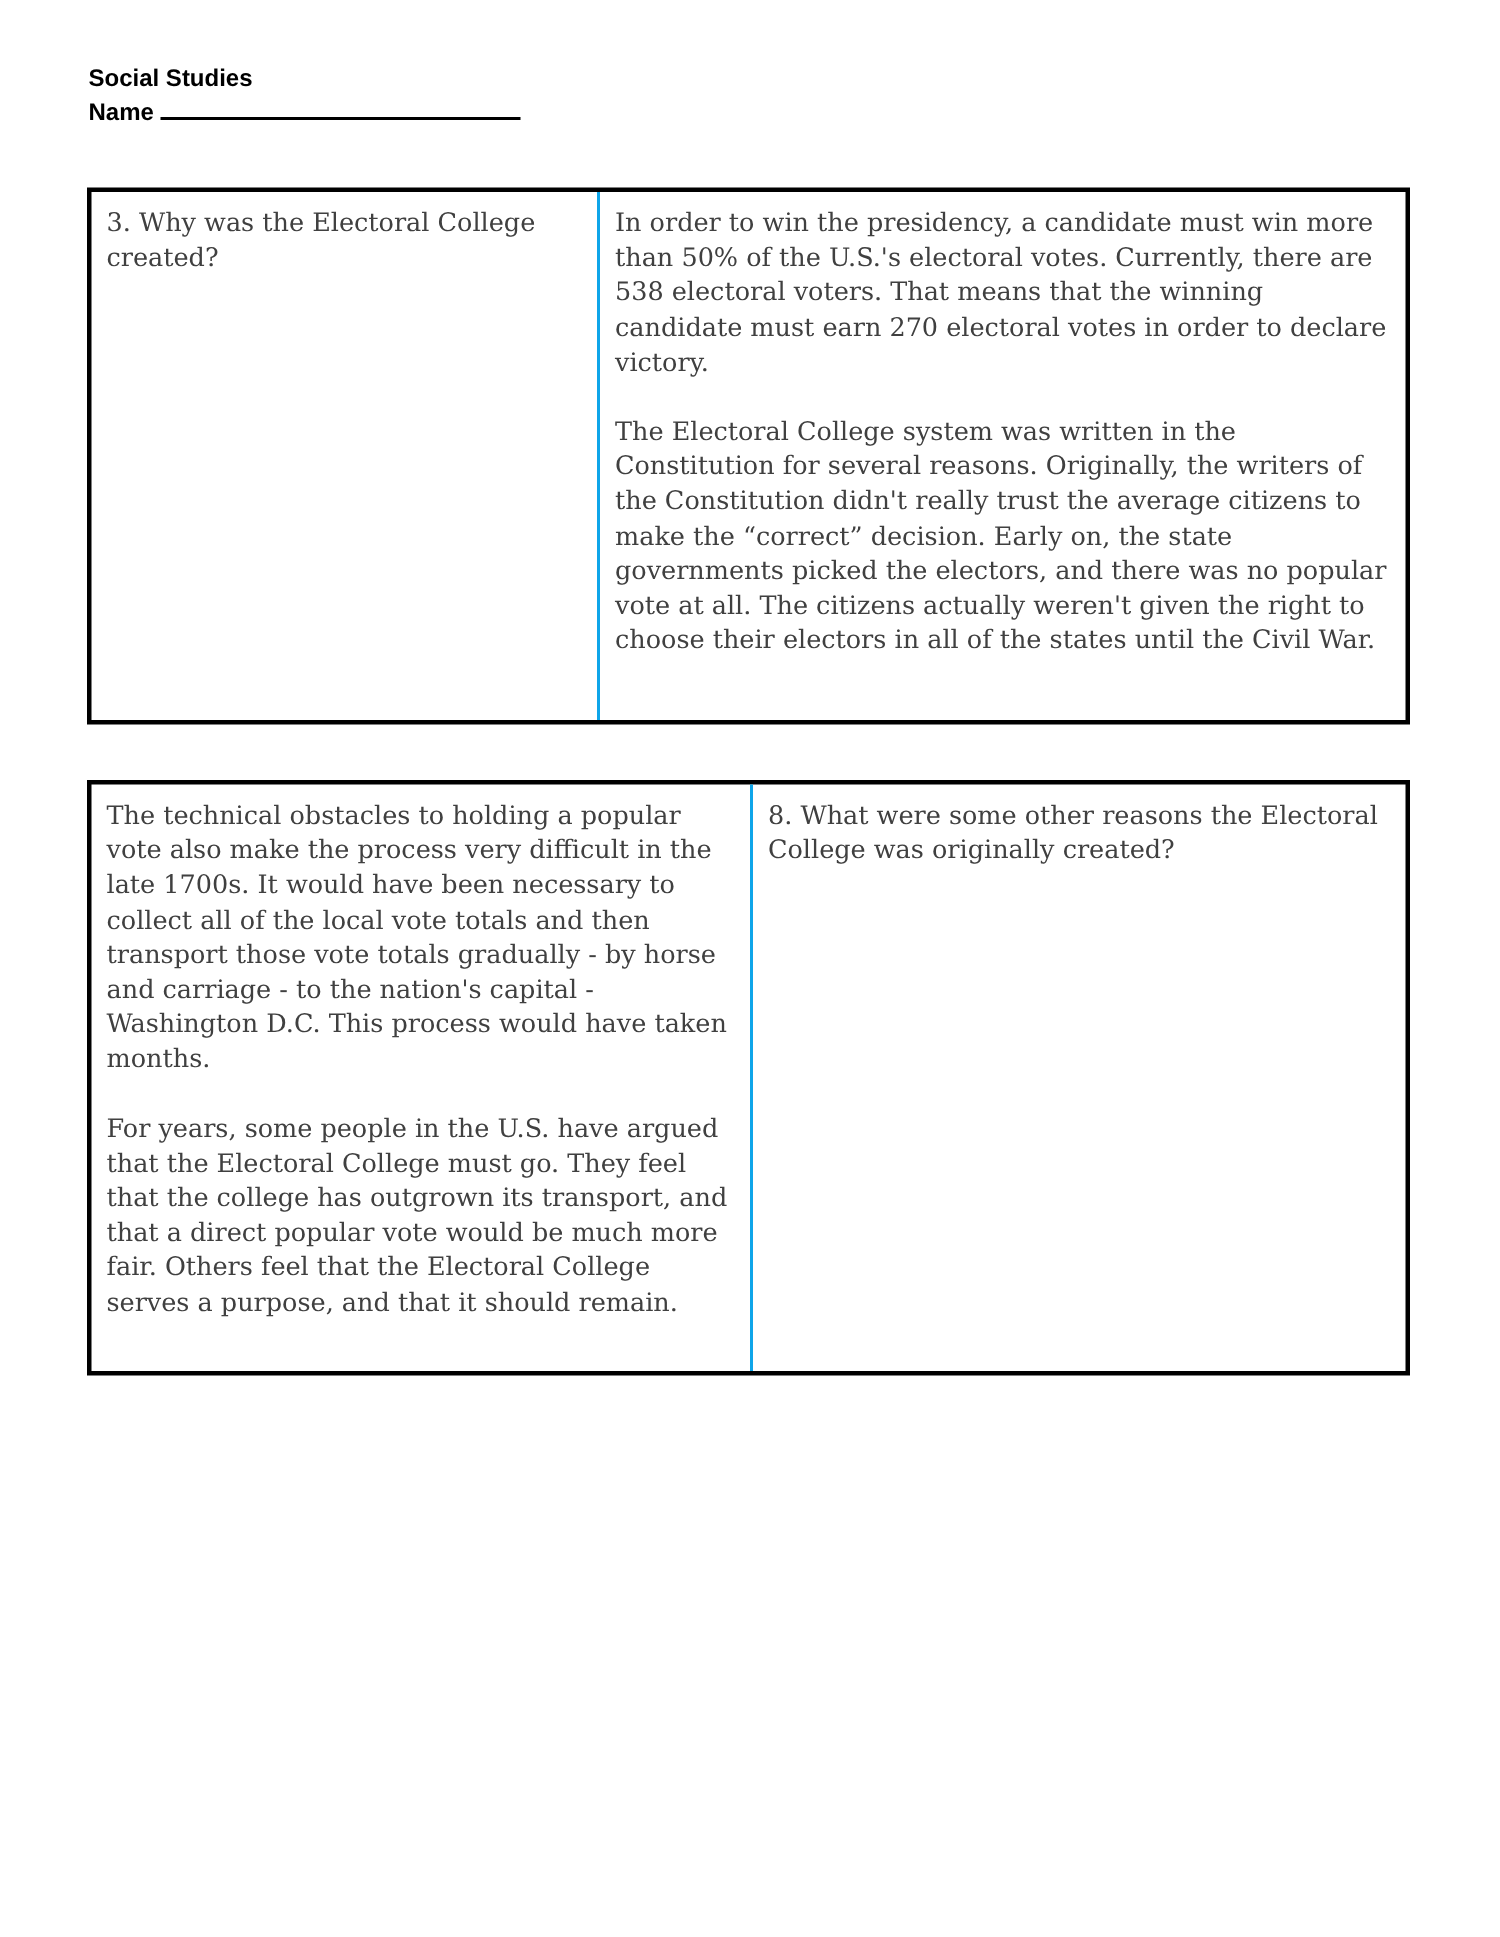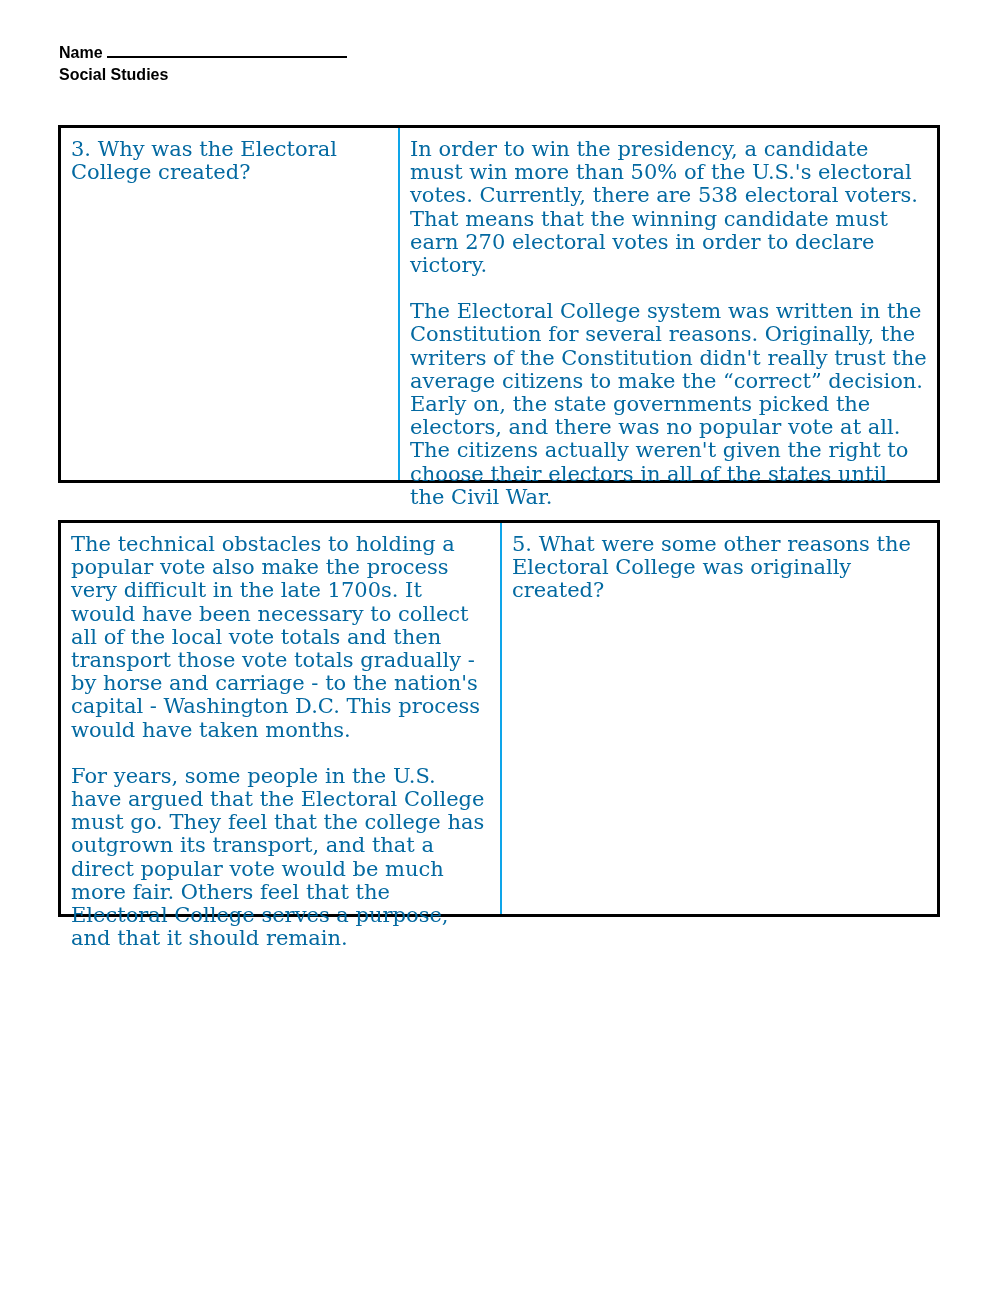--- a/index.html
+++ b/index.html
@@ -1,51 +1,51 @@
 <!DOCTYPE html>
 <html><head>
 <meta charset="utf-8">
 <style>
   html, body { margin:0; padding:0; background:#ffffff; }
   body { width:1000px; height:1291px; position:relative; overflow:hidden; color:#1a1a1a; }
   .header { position:absolute; left:59px; top:42px; font-family:"Liberation Sans", sans-serif; font-weight:bold; font-size:16px; line-height:22px; color:#000; }
   .name-line { display:inline-block; width:240px; border-bottom:2px solid #000; height:14px; vertical-align:baseline; margin-left:4px; }
   .box { position:absolute; border:3px solid #000; box-sizing:border-box; display:flex; }
-  .cell { box-sizing:border-box; padding:10px 10px; font-family:"DejaVu Serif", serif; font-size:21px; line-height:23.2px; color:#0369a1; }
+  .cell { box-sizing:border-box; padding:10px 10px; font-family:"DejaVu Serif", serif; font-size:17px; line-height:23.2px; color:#404040; }
   .cell p { margin:0 0 23px 0; }
   .cell p:last-child { margin-bottom:0; }
   .divider { border-left:2px solid #0ea5e9; }
   #box1 { left:58px; top:125px; width:882px; height:358px; }
   #box1 .c1 { width:337px; }
   #box1 .c2 { flex:1; }
   #box2 { left:58px; top:520px; width:882px; height:397px; }
   #box2 .c1 { width:439px; }
   #box2 .c2 { flex:1; }
 </style>
 </head>
 <body>
 
 <div class="header">
+  <div>Social Studies</div>
   <div>
     <span>Name</span><span class="name-line"></span>
   </div>
-  <div>Social Studies</div>
 </div>
 
 <div class="box" id="box1">
   <div class="cell c1">
     <p>3. Why was the Electoral College created?</p>
   </div>
   <div class="cell c2 divider">
     <p>In order to win the presidency, a candidate must win more than 50% of the U.S.'s electoral votes.  Currently, there are 538 electoral voters.  That means that the winning candidate must earn 270 electoral votes in order to declare victory.</p>
     <p>The Electoral College system was written in the Constitution for several reasons.  Originally, the writers of the Constitution didn't really trust the average citizens to make the “correct” decision.  Early on, the state governments picked the electors, and there was no popular vote at all.  The citizens actually weren't given the right to choose their electors in all of the states until the Civil War.</p>
   </div>
 </div>
 
 <div class="box" id="box2">
   <div class="cell c1">
     <p>The technical obstacles to holding a popular vote also make the process very difficult in the late 1700s.   It would have been necessary to collect all of the local vote totals and then transport those vote totals gradually - by horse and carriage - to the nation's capital - Washington D.C. This process would have taken months.</p>
     <p>For years, some people in the U.S. have argued that the Electoral College must go. They feel that the college has outgrown its transport, and that a direct popular vote would be much more fair.  Others feel that the Electoral College serves a purpose, and that it should remain.</p>
   </div>
   <div class="cell c2 divider">
-    <p>5. What were some other reasons the Electoral College was originally created?</p>
+    <p>8. What were some other reasons the Electoral College was originally created?</p>
   </div>
 </div>
 
 </body></html>

